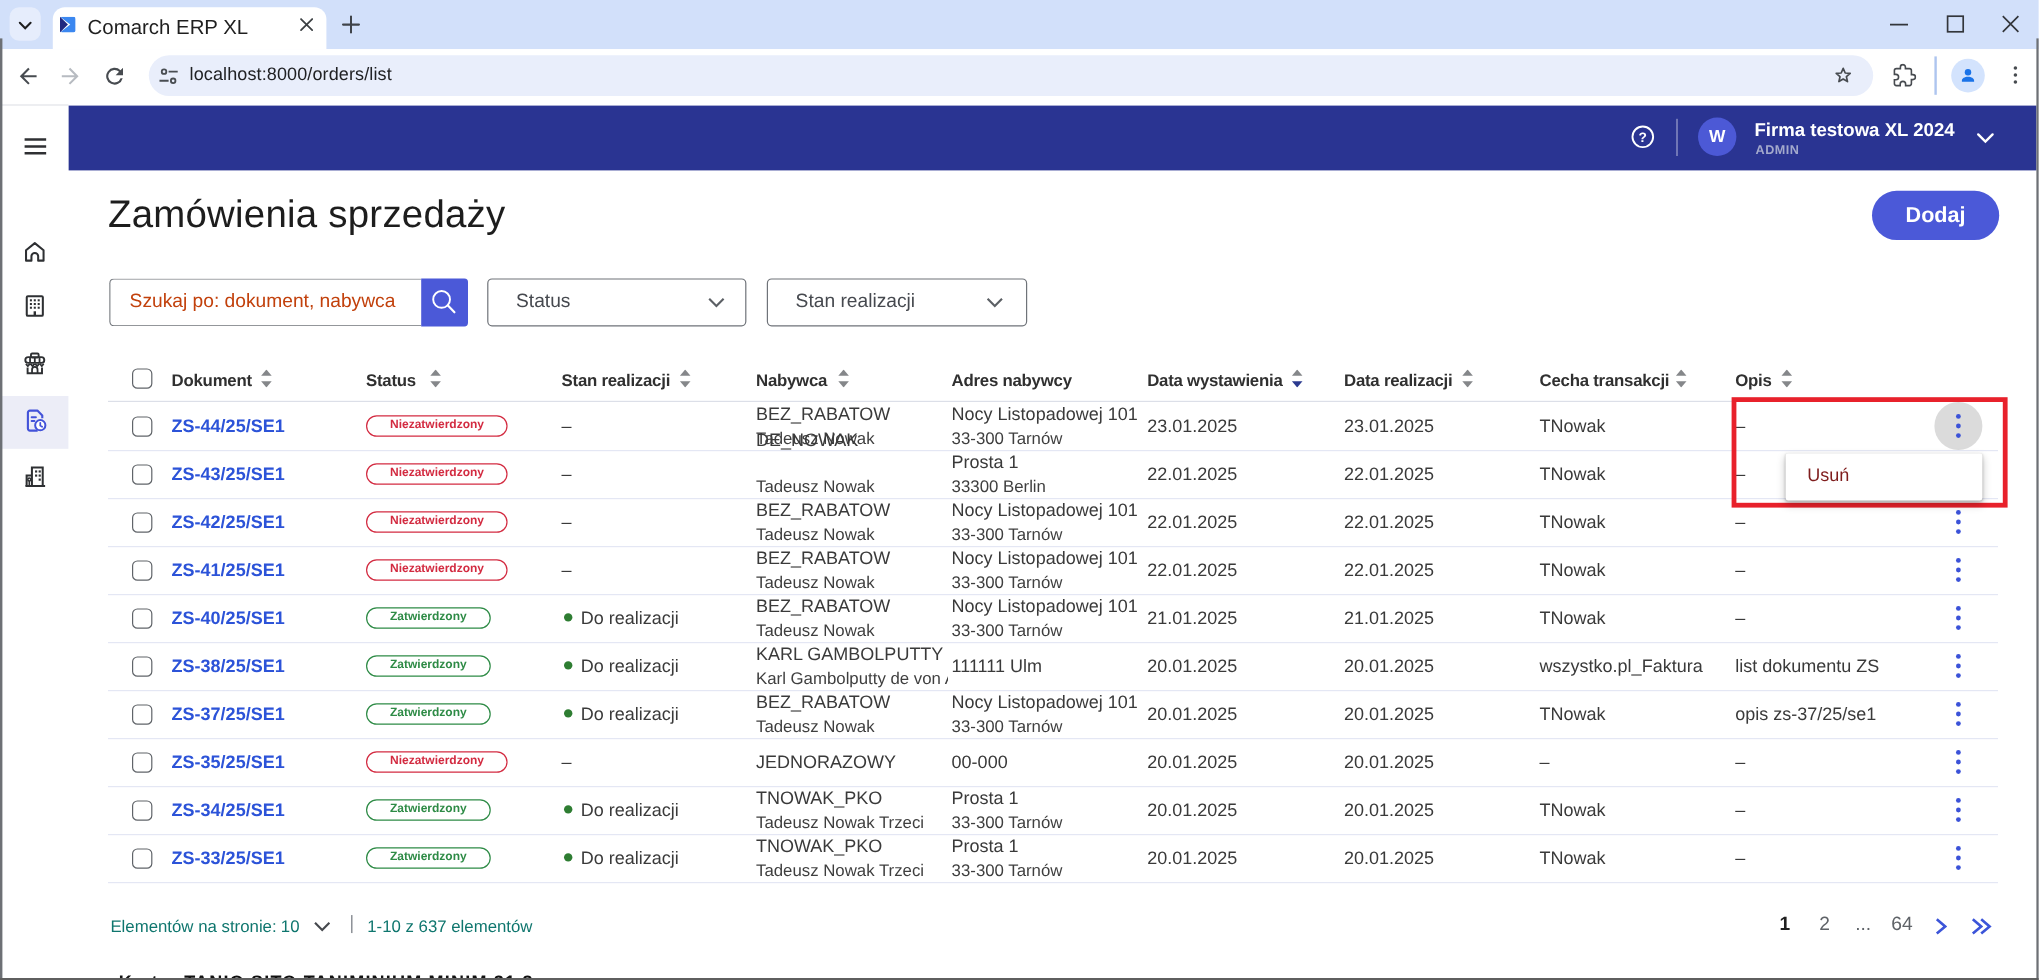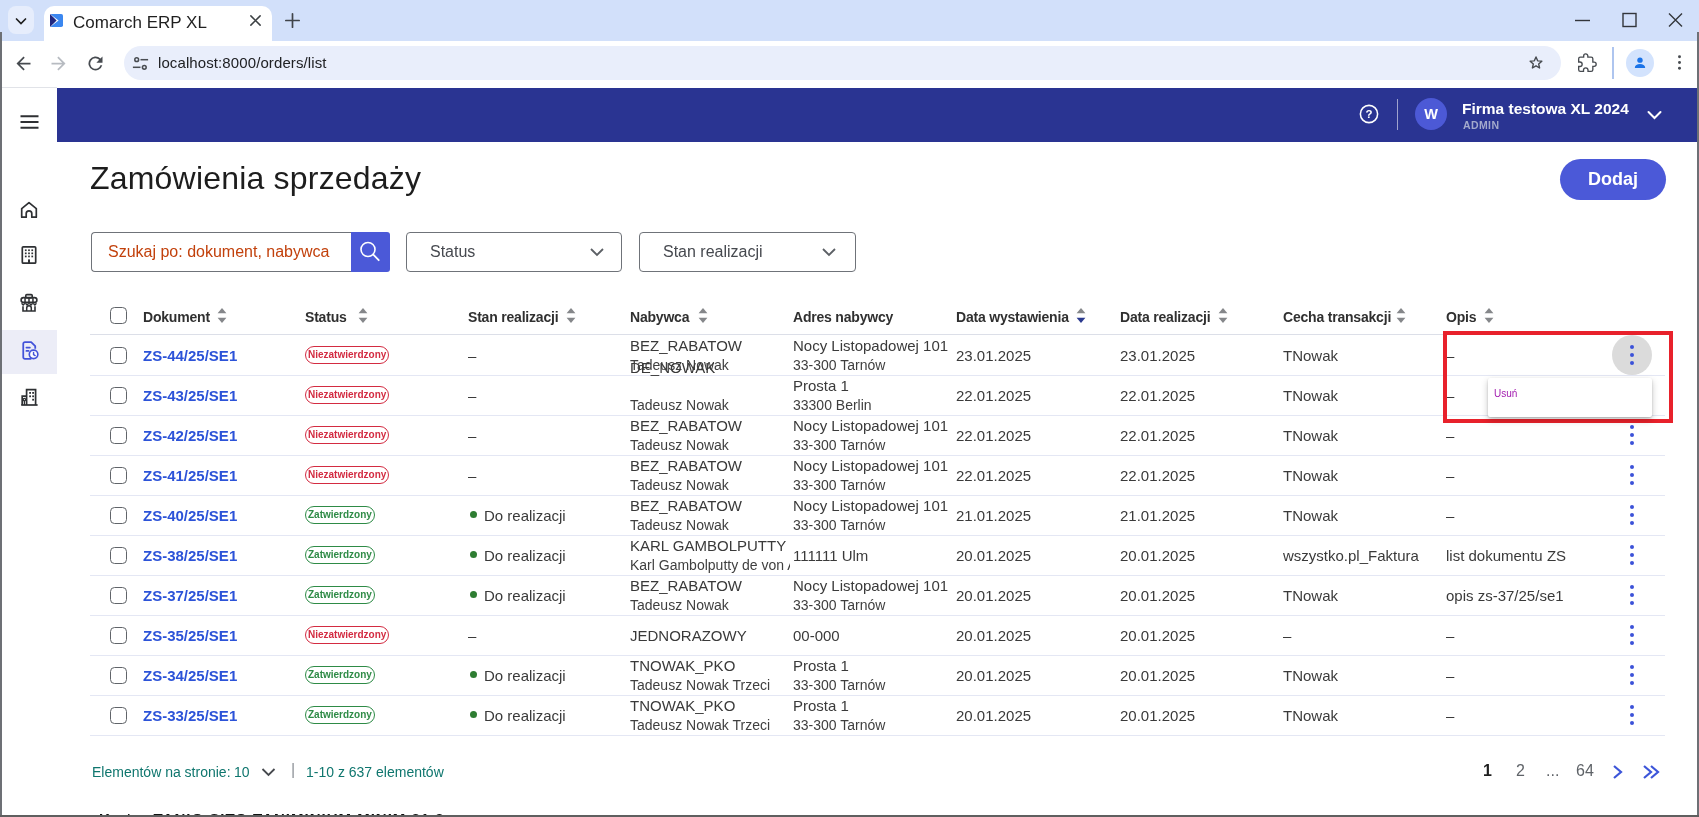--- a/index.html
+++ b/index.html
@@ -44,29 +44,29 @@
   .sellbl { top:243px; font-size:16px; color:#46494f; }
 
   
   .cb { width:17px; height:17px; border:1.7px solid #606469; border-radius:4.5px; background:#fff; }
   .th { font-size:14px; font-weight:bold; letter-spacing:-0.2px; color:#303030; white-space:nowrap; }
   .td { font-size:15px; color:#3a3a3a; white-space:nowrap; }
   .td2 { font-size:14px; color:#3f3f3f; white-space:nowrap; }
   .doclink { font-size:15px; font-weight:bold; color:#2c53d8; white-space:nowrap; }
   .rowline { left:90px; width:1575px; height:1px; background:#e4e7f4; }
   .hdrline { left:90px; width:1575px; height:1px; background:#dcdfe8; }
-  .pill { height:18px; border-radius:9px; font-size:10px; font-weight:bold; line-height:15.5px; padding:0 2px; white-space:nowrap; }
+  .pill { height:18px; border-radius:9px; font-size:10px; font-weight:bold; line-height:15.5px; padding:0 19px; white-space:nowrap; }
   .pill.red { border:1.5px solid #d32b41; color:#d32b41; }
   .pill.green { border:1.5px solid #2e8b46; color:#2e8b46; }
   .gdot { width:7px; height:7px; border-radius:50%; background:#2e7d32; }
 
   
   #redrect { left:1443px; top:331px; width:230px; height:92px; border:4px solid #e8212b; }
   #popup { left:1488px; top:378px; width:164px; height:39px; background:#fff; border-radius:2px; box-shadow:0 3px 7px rgba(0,0,0,.22), 0 1px 2px rgba(0,0,0,.18); }
-  #popup span { position:absolute; left:6px; top:10px; font-size:10px; color:#a21caf; }
+  #popup span { position:absolute; left:18px; top:10px; font-size:15px; color:#7f1d1d; }
 
   
   .pgtxt { font-size:14px; color:#0f766e; }
   .pgnum { font-size:16px; color:#5f6368; }
 
   
   #bleft { left:0; top:32px; width:2px; height:785px; background:#6d7075; }
   #bright { left:1697px; top:32px; width:2px; height:785px; background:#6d7075; }
   #bbottom { left:0; top:815px; width:1699px; height:2px; background:#5f5f5f; }
   #cuttext { left:99px; top:810px; font-size:15px; font-weight:bold; color:#111; letter-spacing:1px; white-space:nowrap; }

